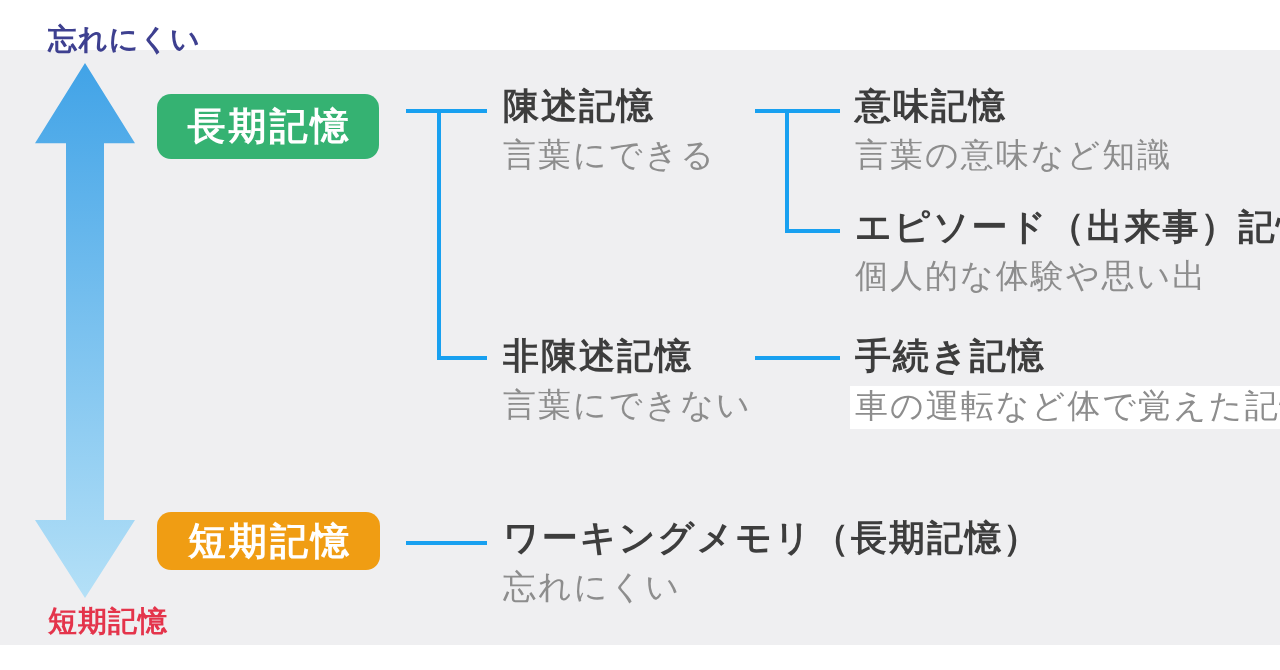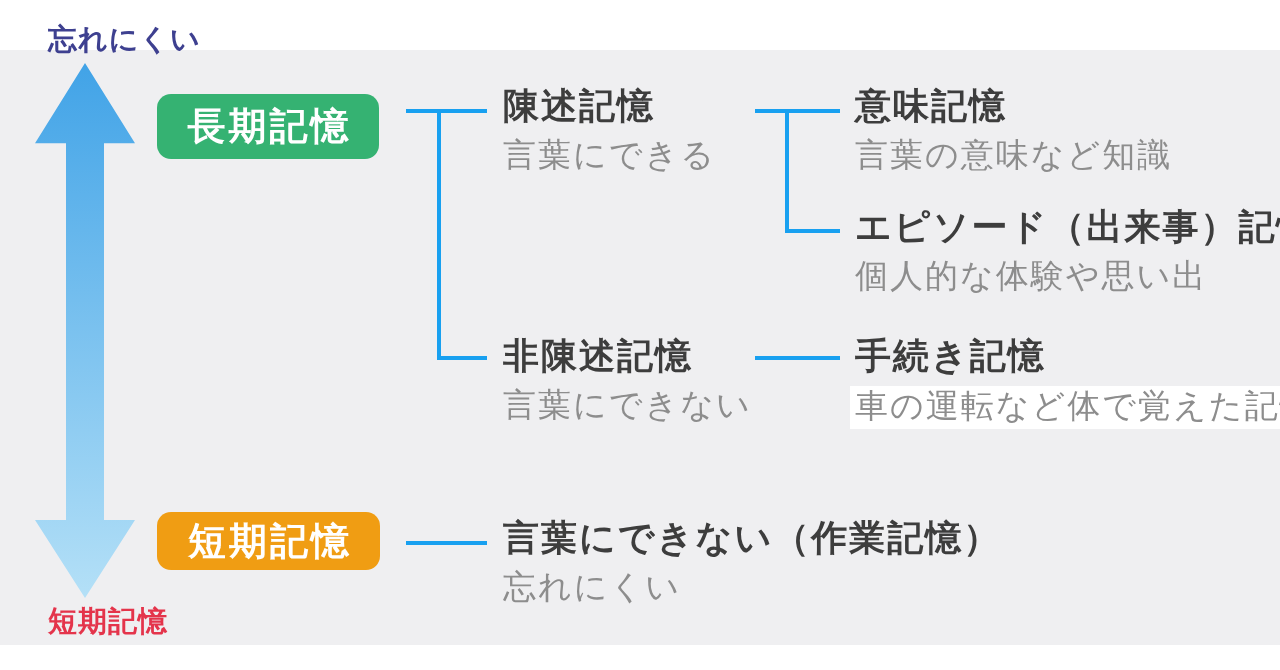--- a/index.html
+++ b/index.html
@@ -73,16 +73,16 @@
     <div class="node-title">エピソード（出来事）記憶</div>
     <div class="node-sub">個人的な体験や思い出</div>
   </div>
 
   <div class="node" style="left:855px;top:336px;">
     <div class="node-title">手続き記憶</div>
     <div><span class="node-sub hl">車の運転など体で覚えた記憶</span></div>
   </div>
 
   <div class="node" style="left:503px;top:518px;">
-    <div class="node-title">言葉にできない（作業記憶）</div>
+    <div class="node-title">ワーキングメモリ（長期記憶）</div>
     <div class="node-sub">忘れにくい</div>
   </div>
 </div>
 
 </body></html>

